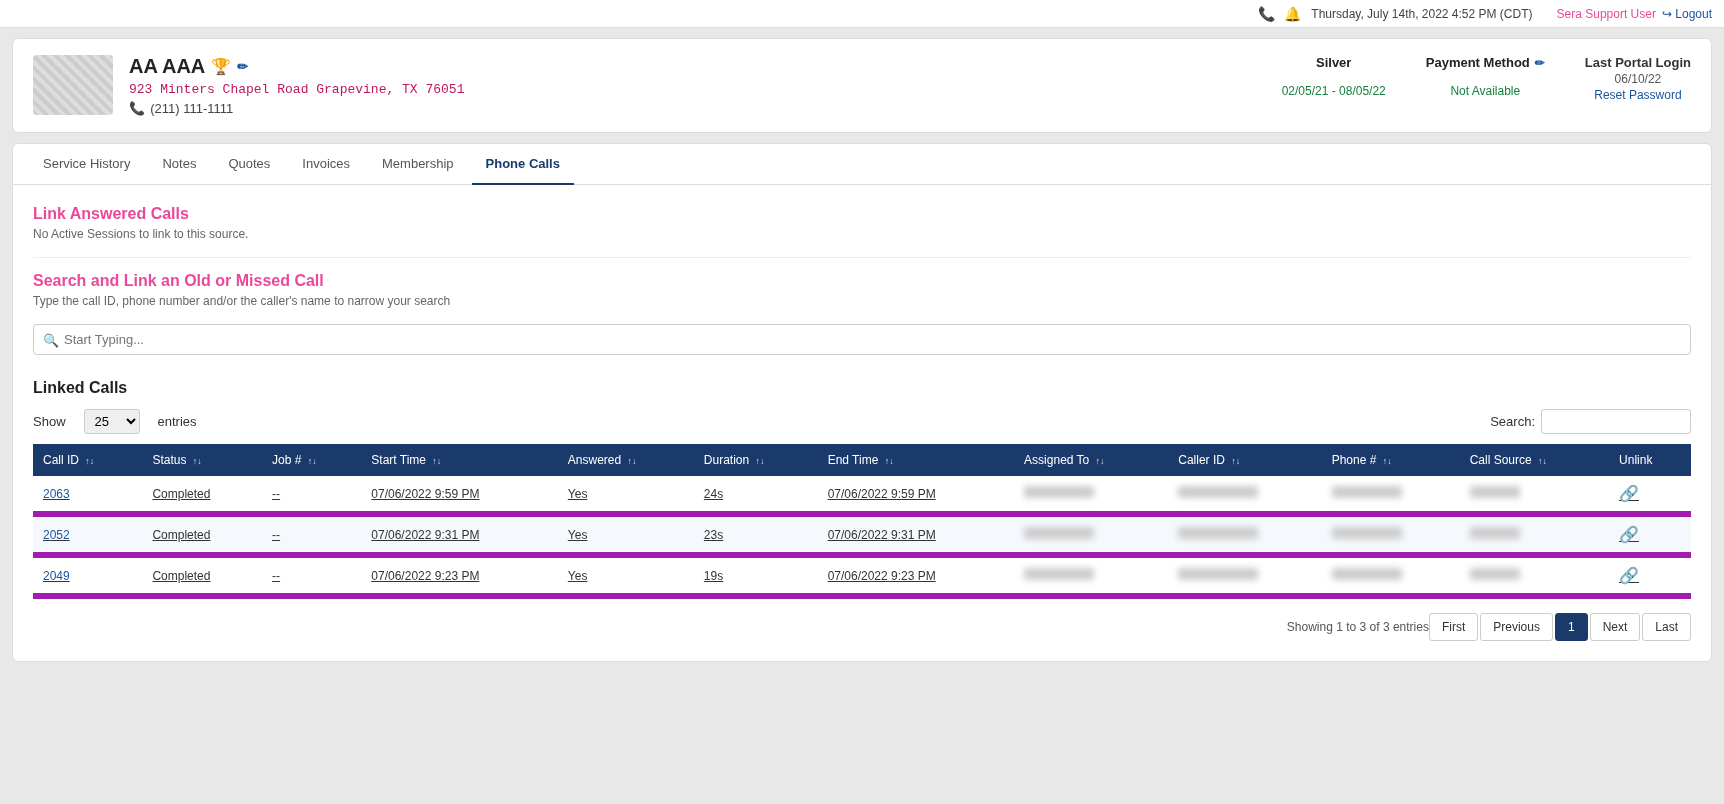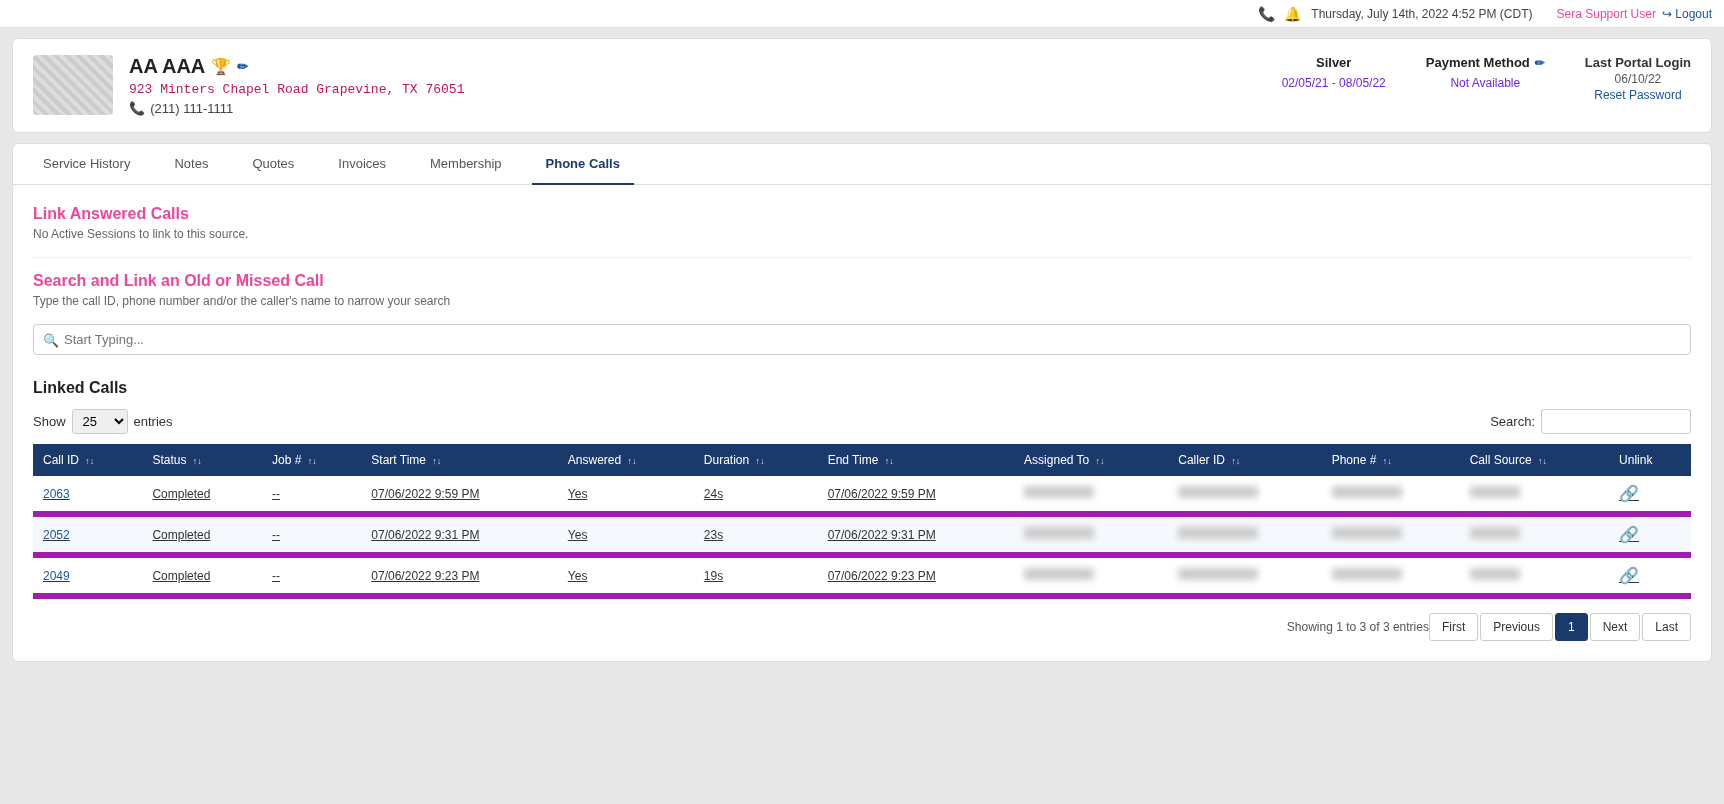--- a/index.html
+++ b/index.html
@@ -49,21 +49,21 @@
     .customer-info { }
     .customer-name { font-size: 20px; font-weight: 700; color: #222; display: flex; align-items: center; gap: 6px; }
     .name-icon { font-size: 16px; }
     .name-edit { color: #1a56a0; font-size: 13px; cursor: pointer; }
     .customer-address { color: #be185d; margin-top: 4px; font-size: 13px; font-family: Liberation Mono, monospace; }
     .customer-phone { color: #444; margin-top: 4px; font-size: 13px; display: flex; align-items: center; gap: 5px; }
 
     .customer-right { display: flex; gap: 40px; align-items: flex-start; }
     .customer-meta-block { text-align: center; }
     .customer-meta-block .label { font-weight: 600; font-size: 13px; color: #222; }
-    .customer-meta-block .value { color: #6d28d9; font-size: 12px; margin-top: 6px; }
+    .customer-meta-block .value { color: #15803d; font-size: 12px; margin-top: 14px; }
     .payment-label { display: flex; align-items: flex-end; gap: 5px; font-weight: 600; font-size: 13px; color: #222; }
     .payment-edit { color: #1a56a0; font-size: 12px; }
     .portal-login { text-align: center; }
     .portal-login .label { font-weight: 600; font-size: 13px; }
     .portal-login .value { color: #555; font-size: 12px; margin-top: 2px; }
     .reset-password { color: #1a56a0; font-size: 12px; display: block; margin-top: 2px; text-decoration: none; }
 
     
     .main-content {
       background: #fff;
@@ -71,21 +71,21 @@
       border-radius: 6px;
       border: 1px solid #ddd;
       padding: 0;
     }
 
     
     .tabs {
       display: flex;
       border-bottom: 1px solid #ddd;
       padding: 0 16px;
-      gap: 16px;
+      gap: 4px;
     }
     .tab {
       padding: 12px 14px;
       font-size: 13px;
       color: #555;
       cursor: pointer;
       border-bottom: 2px solid transparent;
       margin-bottom: -1px;
       white-space: nowrap;
     }
@@ -125,21 +125,21 @@
     }
 
     .linked-calls-title { font-size: 16px; font-weight: 700; color: #222; margin-bottom: 12px; }
 
     .table-controls {
       display: flex;
       align-items: center;
       justify-content: space-between;
       margin-bottom: 10px;
     }
-    .show-entries { display: flex; align-items: center; gap: 6px; font-size: 13px; }
+    .show-entries { display: flex; align-items: center; gap: 18px; font-size: 13px; }
     .show-entries select {
       padding: 3px 6px;
       border: 1px solid #ccc;
       border-radius: 3px;
       font-size: 13px;
     }
     .table-search { display: flex; align-items: center; gap: 6px; font-size: 13px; }
     .table-search input {
       padding: 4px 8px;
       border: 1px solid #ccc;

